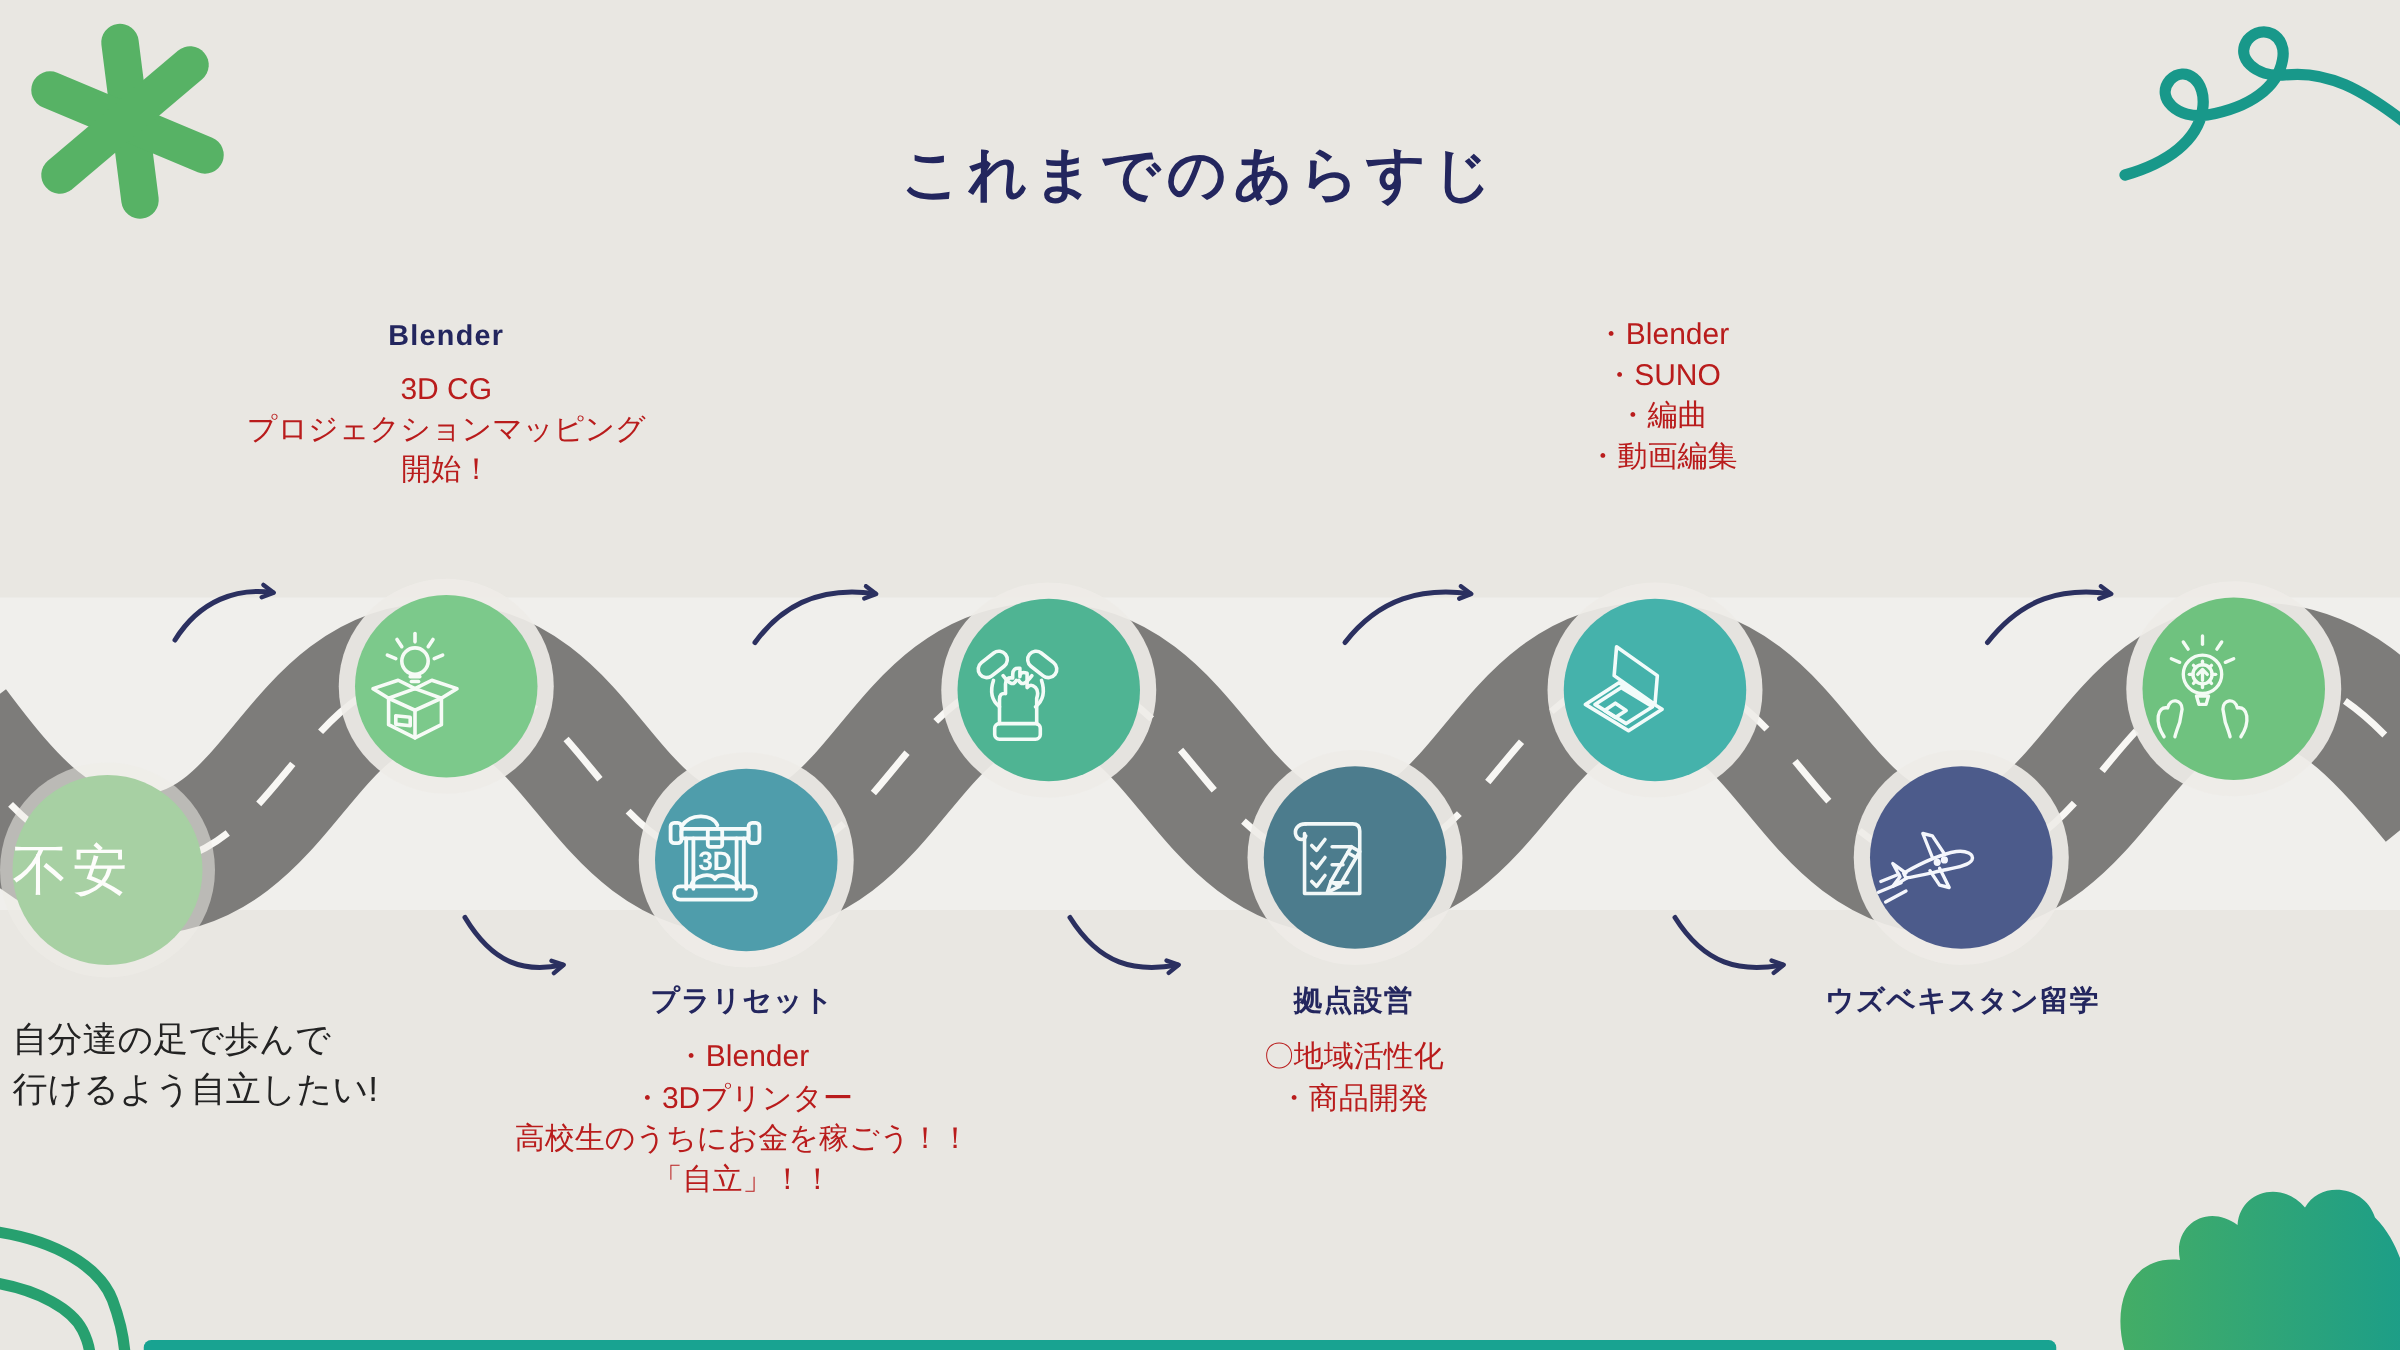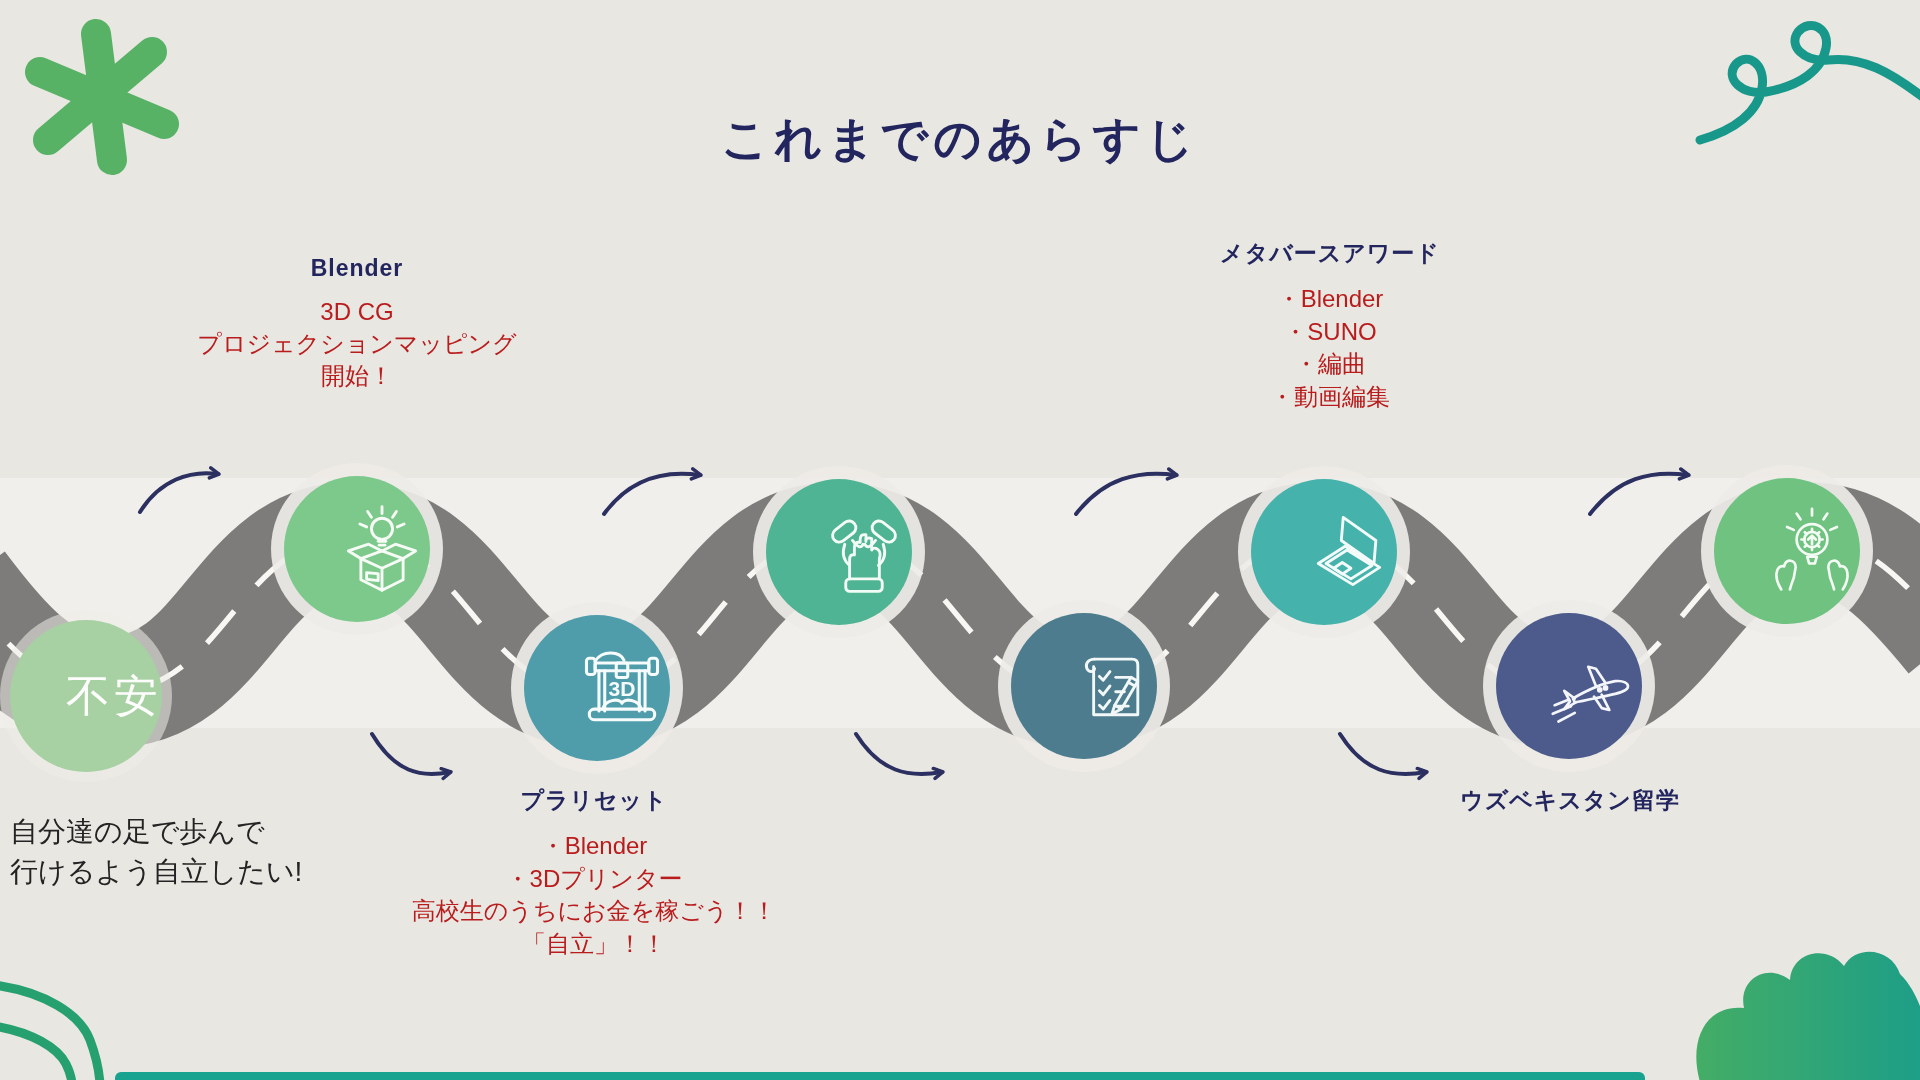--- a/index.html
+++ b/index.html
@@ -9,21 +9,21 @@
     font-family:"Liberation Sans","DejaVu Sans",sans-serif;
   }
   .band{position:absolute;left:0;top:478px;width:1920px;height:250px;background:rgba(255,255,255,0.35);}
   .road-svg,.arrow-svg,.decor{position:absolute;left:0;top:0;}
   .page-title{
     position:absolute;left:0;top:108px;width:1920px;text-align:center;
     font-size:47px;font-weight:bold;color:#23265e;letter-spacing:5px;margin:0;
   }
   .node{
     position:absolute;width:146px;height:146px;border-radius:50%;
-    display:flex;align-items:center;justify-content:flex-end;
+    display:flex;align-items:center;justify-content:flex-start;
     box-shadow:0 0 0 13px rgba(238,236,231,0.92);
   }
   .node.start{width:152px;height:152px;box-shadow:0 0 0 10px rgba(238,236,231,0.55);}
   .node.start span{color:#fdfdfb;font-size:44px;letter-spacing:4px;}
   .label-block{position:absolute;text-align:center;}
   .m-title{font-size:23px;font-weight:bold;color:#23265e;letter-spacing:1px;}
   .m-desc{font-size:24px;color:#b91c1c;white-space:pre-line;margin-top:14px;line-height:1.33;}
   .m-desc.tight{line-height:1.36;}
   .start-note{
     position:absolute;left:10px;top:812px;width:330px;
@@ -104,33 +104,37 @@
   <div class="start-note">自分達の足で歩んで
 行けるよう自立したい!</div>
 
   <div class="label-block" style="left:157px;top:255px;width:400px;">
     <div class="m-title">Blender</div>
     <div class="m-desc">3D CG
 プロジェクションマッピング
 開始！</div>
   </div>
   <div class="label-block" style="left:1130px;top:238px;width:400px;">
-    <div class="m-title">メタバースアワード</div>
     <div class="m-desc tight">・Blender
 ・SUNO
 ・編曲
 ・動画編集</div>
   </div>
 
   <div class="label-block" style="left:344px;top:785px;width:500px;">
     <div class="m-title">プラリセット</div>
     <div class="m-desc tight">・Blender
 ・3Dプリンター
 高校生のうちにお金を稼ごう！！
 「自立」！！</div>
+  </div>
+  <div class="label-block" style="left:933px;top:785px;width:300px;">
+    <div class="m-title">拠点設営</div>
+    <div class="m-desc tight">〇地域活性化
+・商品開発</div>
   </div>
   <div class="label-block" style="left:1370px;top:785px;width:400px;">
     <div class="m-title">ウズベキスタン留学</div>
   </div>
 
   <div class="node" style="left: 284px; top: 476px; background-color: rgb(124, 201, 139);">
     <svg class="icon-svg" width="96" height="96" viewBox="0 0 100 100" fill="none" stroke="#f6fbf6" stroke-width="3" stroke-linecap="round" stroke-linejoin="round">
       <line x1="50" y1="6" x2="50" y2="13"></line>
         <line x1="35" y1="11" x2="39" y2="17"></line>
         <line x1="65" y1="11" x2="61" y2="17"></line>

